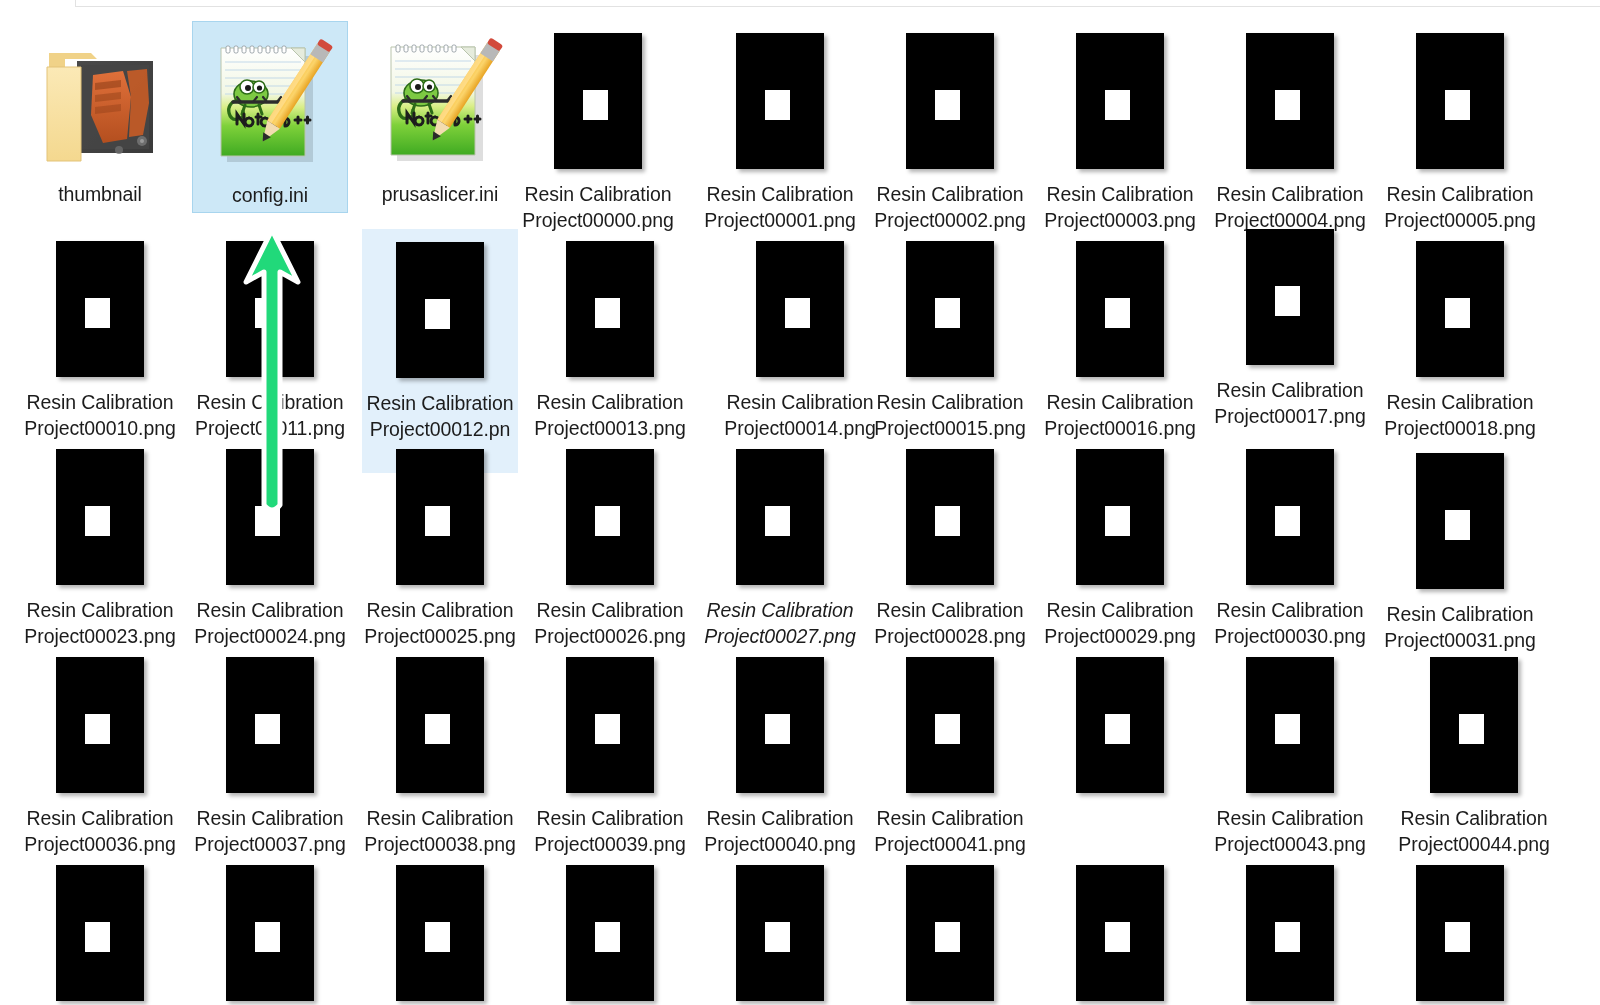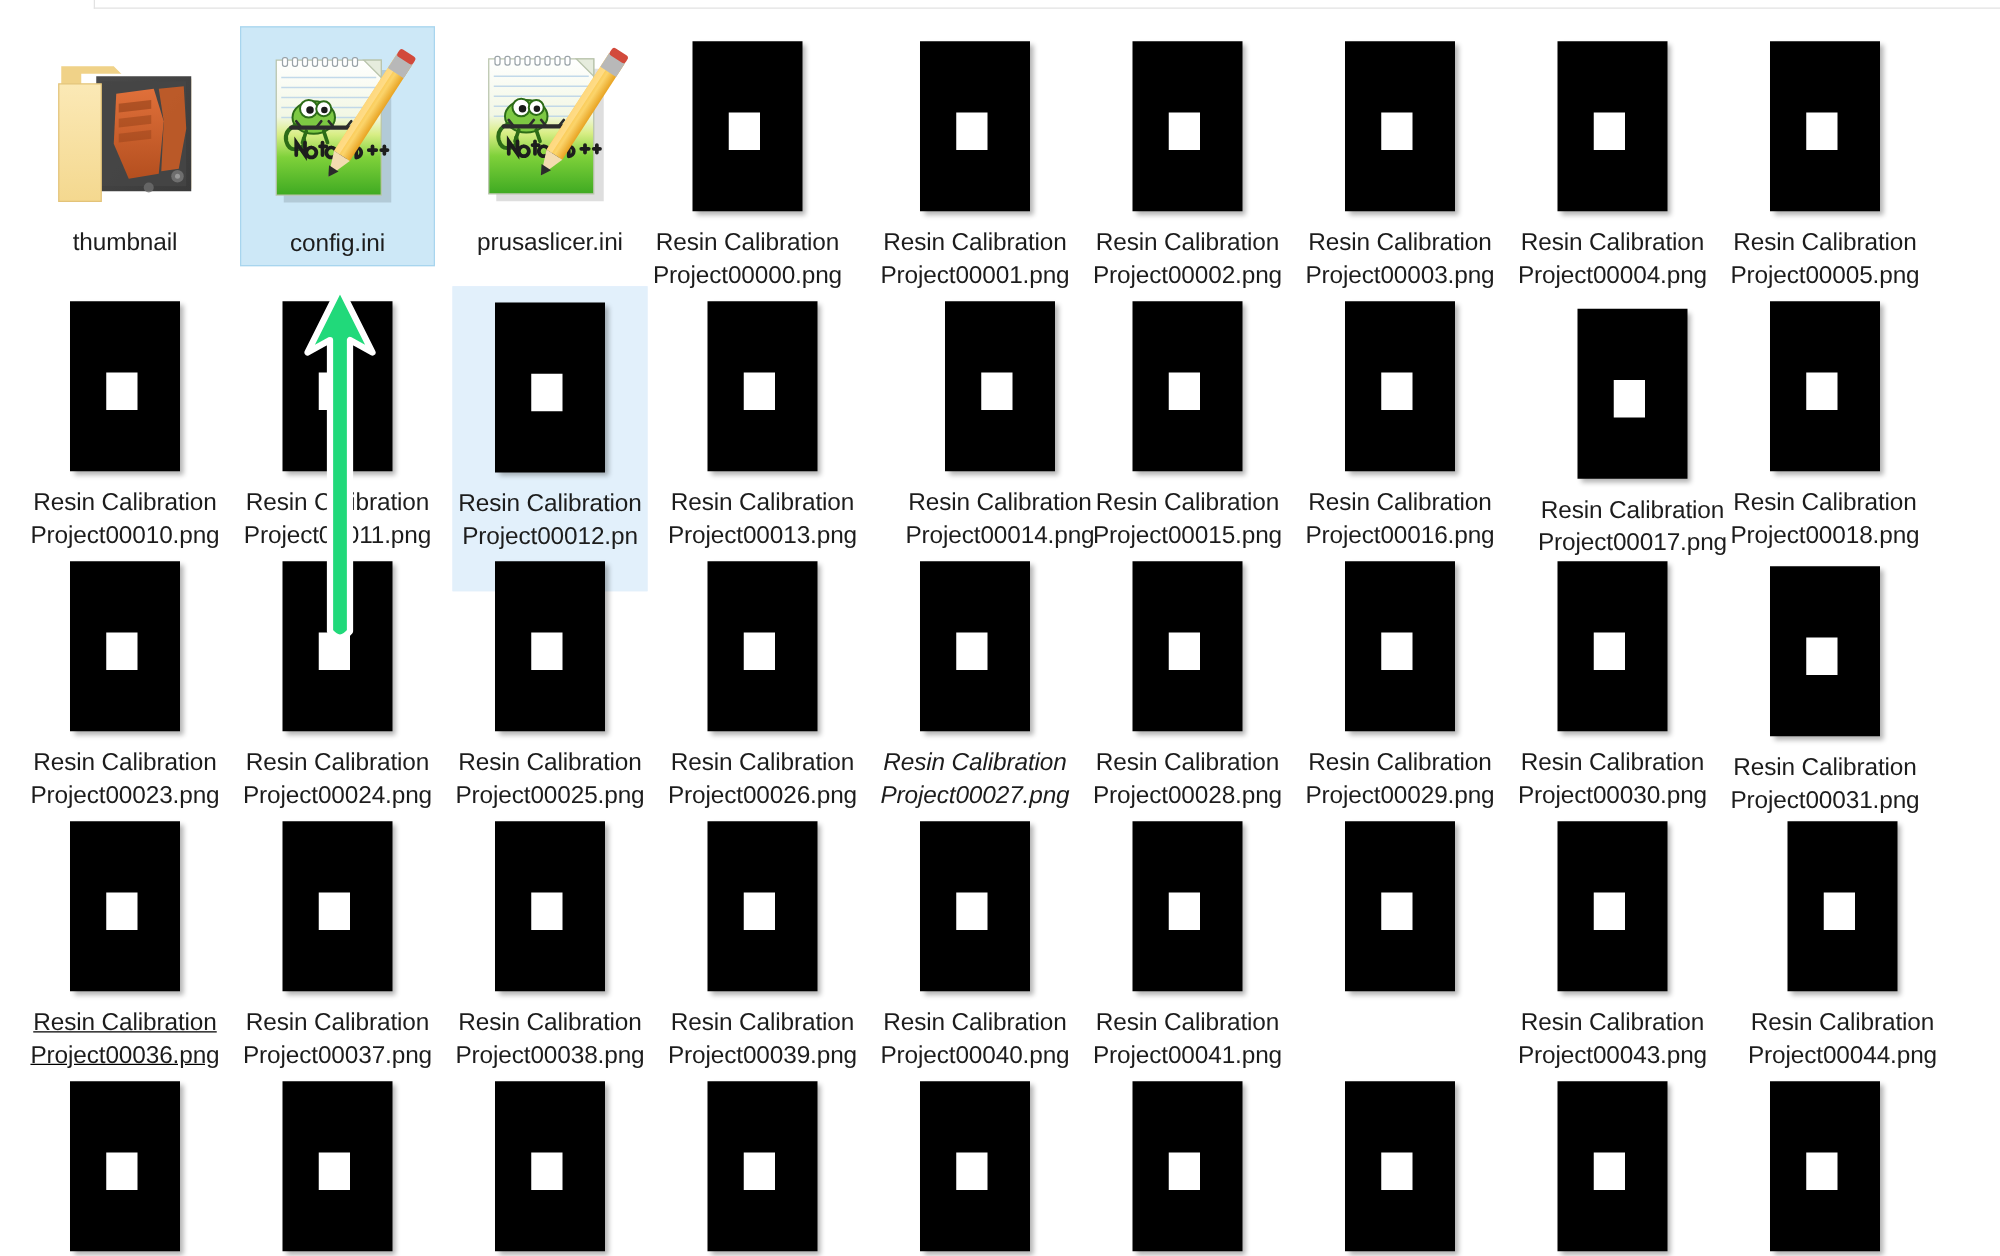--- a/index.html
+++ b/index.html
@@ -413,21 +413,21 @@
       <div class="file-label">Resin Calibration Project00015.png</div>
     </div>
     <div class="file-item" style="left: 1042px; top: 222px;">
       <div class="icon-box">
         <div class="png-thumb">
             <div class="white-square"></div>
           </div>
       </div>
       <div class="file-label">Resin Calibration Project00016.png</div>
     </div>
-    <div class="file-item" style="left: 1212px; top: 228px; margin-left: 16px;">
+    <div class="file-item" style="left: 1212px; top: 210px;">
       <div class="icon-box">
         <div class="png-thumb">
             <div class="white-square"></div>
           </div>
       </div>
       <div class="file-label">Resin Calibration Project00017.png</div>
     </div>
     <div class="file-item" style="left: 1382px; top: 222px;">
       <div class="icon-box">
         <div class="png-thumb">
@@ -501,21 +501,21 @@
       <div class="file-label">Resin Calibration Project00030.png</div>
     </div>
     <div class="file-item" style="left: 1382px; top: 434px;">
       <div class="icon-box">
         <div class="png-thumb">
             <div class="white-square"></div>
           </div>
       </div>
       <div class="file-label">Resin Calibration Project00031.png</div>
     </div>
-    <div class="file-item" style="left: 22px; top: 638px; text-decoration: underline;">
+    <div class="file-item" style="left: 22px; top: 638px;">
       <div class="icon-box">
         <div class="png-thumb">
             <div class="white-square"></div>
           </div>
       </div>
       <div class="file-label">Resin Calibration Project00036.png</div>
     </div>
     <div class="file-item" style="left: 192px; top: 638px;">
       <div class="icon-box">
         <div class="png-thumb">

